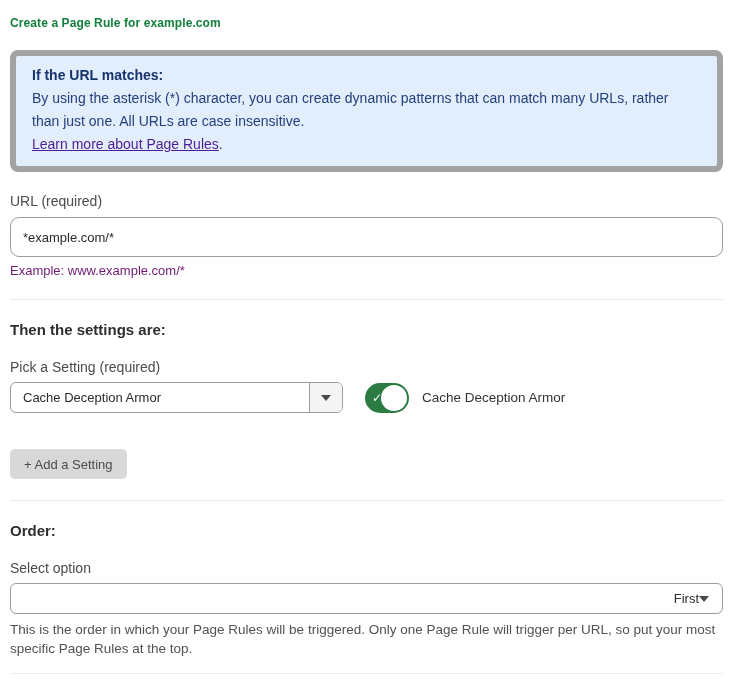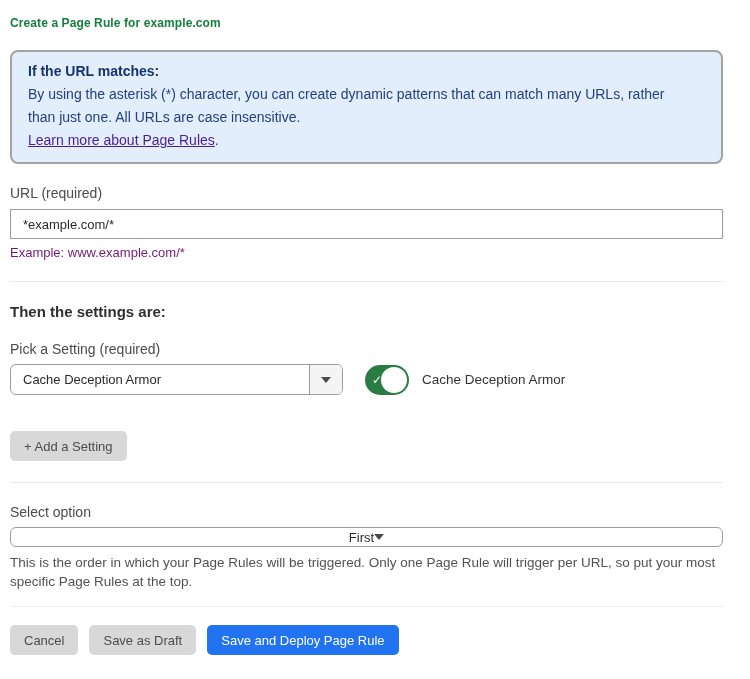--- a/index.html
+++ b/index.html
@@ -18,21 +18,21 @@
   .page-title {
     font-size: 12px;
     font-weight: bold;
     color: #15803d;
     line-height: 26px;
     letter-spacing: 0.1px;
   }
   .info-box {
     margin-top: 14px;
     background: #e2eefb;
-    border: 2px solid #a3a3a3;
+    border: 6px solid #a3a3a3;
     border-radius: 8px;
     padding: 8px 16px 10px 16px;
     font-size: 14px;
     line-height: 23px;
     color: #24407e;
   }
   .info-box .info-heading {
     font-weight: bold;
     color: #17336e;
   }
@@ -45,23 +45,23 @@
     cursor: pointer;
   }
   .field-label {
     margin-top: 21px;
     font-size: 14px;
     color: #4b4b4b;
   }
   .text-input {
     margin-top: 8px;
     width: 100%;
-    height: 30px;
+    height: 40px;
     border: 1px solid #9c9c9c;
-    border-radius: 0;
+    border-radius: 9px;
     padding: 0 12px;
     font-size: 13px;
     color: #2b2b2b;
     font-family: "Liberation Sans", "DejaVu Sans", sans-serif;
     background: #ffffff;
     outline: none;
   }
   .helper-text {
     margin-top: 6px;
     font-size: 13px;
@@ -173,27 +173,27 @@
   .btn-blue {
     background: #2173f2;
     color: #ffffff;
   }
   .add-setting-btn {
     margin-top: 36px;
   }
   .select-full {
     margin-top: 7px;
     width: 100%;
-    height: 20px;
+    height: 31px;
     border: 1px solid #9c9c9c;
     border-radius: 6px;
     background: #ffffff;
     display: flex;
     align-items: center;
-    justify-content: center;
+    justify-content: flex-end;
     padding: 0 13px;
     font-size: 13px;
     color: #2b2b2b;
     cursor: pointer;
   }
   .order-helper {
     margin-top: 6px;
     font-size: 13.5px;
     line-height: 19px;
     color: #525252;
@@ -246,20 +246,21 @@
         <span class="toggle-knob"></span>
       </div>
       <span class="toggle-label">Cache Deception Armor</span>
     </div>
   </div>
 
   <button class="btn btn-gray add-setting-btn">+ Add a Setting</button>
 
   <hr class="divider">
 
+  <div class="section-heading">Order:</div>
 
   <div class="field-label">Select option</div>
 
   <div class="select-full">
     <span>First</span>
     <span class="caret-down"></span>
   </div>
 
   <div class="order-helper">This is the order in which your Page Rules will be triggered. Only one Page Rule will trigger per URL, so put your most specific Page Rules at the top.</div>
 

